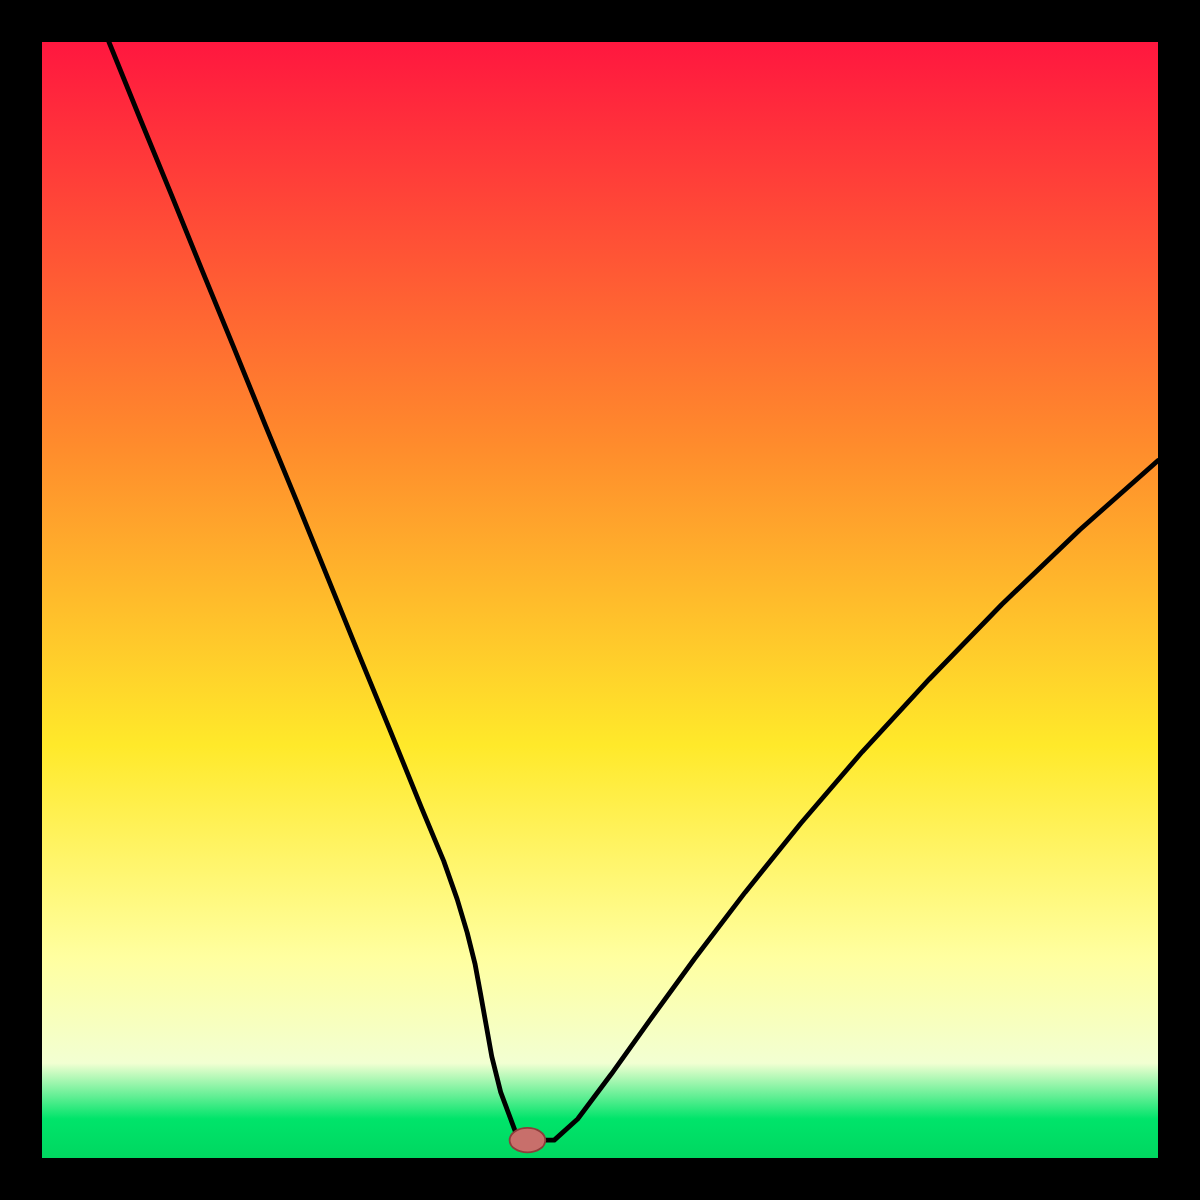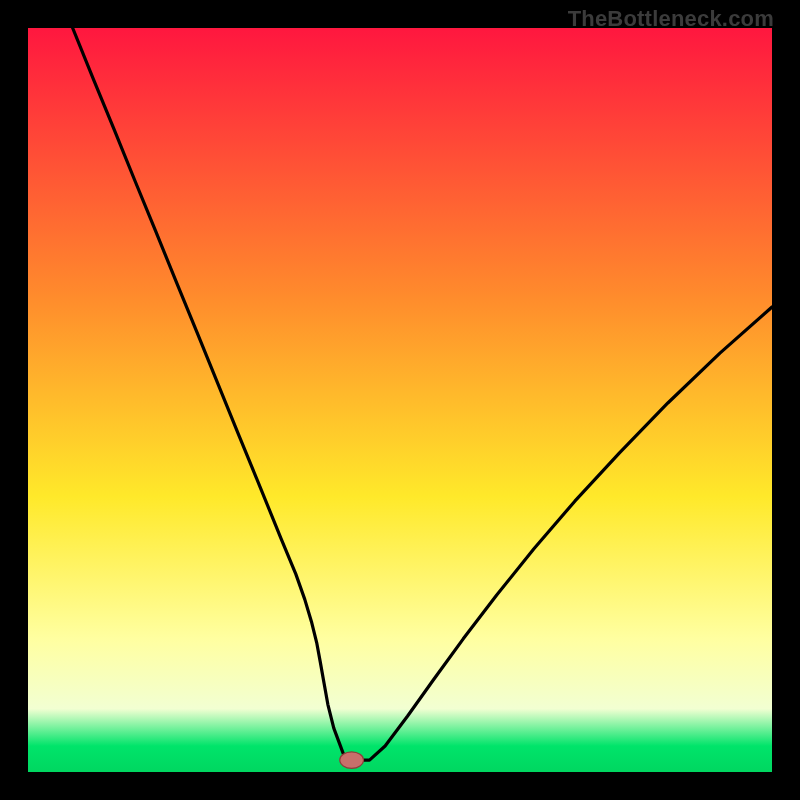--- a/index.html
+++ b/index.html
@@ -53,14 +53,13 @@
             <stop offset="0.915" stop-color="#f2ffd2"></stop>
             <stop offset="0.965" stop-color="#00e46a"></stop>
             <stop offset="1" stop-color="#00d760"></stop>
           </linearGradient>
         </defs>
         <rect x="0" y="0" width="744" height="744" fill="url(#bg-grad)"></rect>
         <path d="M44.64 0.00 L65.47 51.34 L86.30 101.93 L107.14 153.26 L127.97 203.86 L148.80 255.19 L169.63 305.78 L190.46 357.12 L211.30 408.46 L232.13 459.05 L252.96 510.38 L267.84 546.10 L276.77 571.39 L283.46 593.71 L288.67 614.54 L292.39 634.63 L296.11 655.46 L299.83 676.30 L305.78 700.10 L317.69 732.10 L329.59 732.10 L341.50 732.10 L357.12 717.96 L379.44 688.20 L405.48 651.74 L435.24 610.82 L468.72 566.93 L505.92 520.80 L546.84 473.18 L591.48 424.82 L639.84 374.98 L691.92 325.13 L744.00 279.00" fill="none" stroke="#000000" stroke-width="3.2" stroke-linejoin="round" stroke-linecap="round"></path>
         <ellipse cx="323.64" cy="732.10" rx="11.90" ry="8.18" fill="#c86f6b" stroke="#8c3d3a" stroke-width="1.2"></ellipse>
       </svg>
   </div>
-  <div class="watermark">TheBottleneck.com</div>
 </div>
 
 </body></html>

